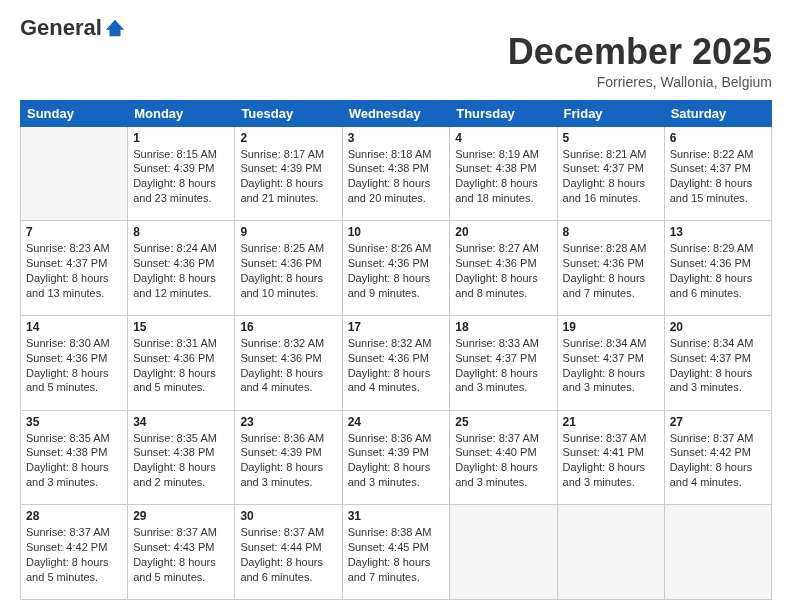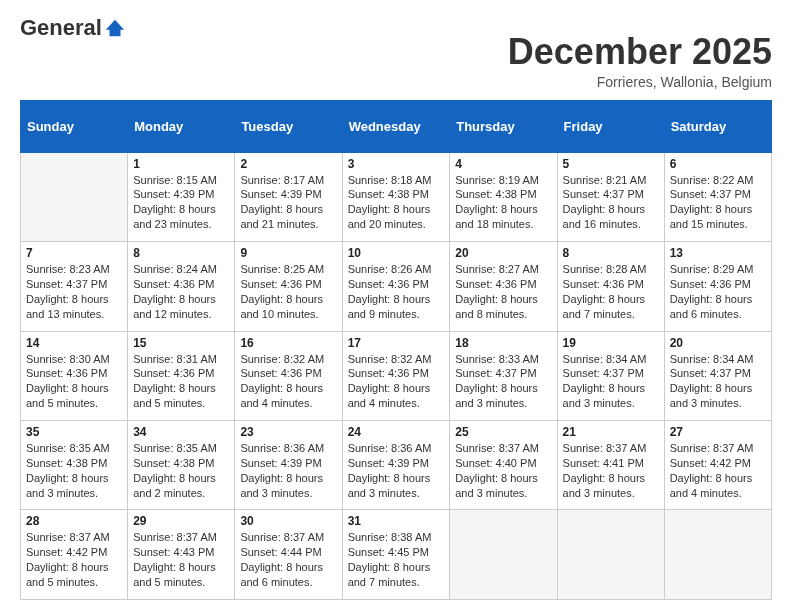--- a/index.html
+++ b/index.html
@@ -59,21 +59,21 @@
       width: 100%;
       border-collapse: collapse;
       flex: 1;
     }
     .calendar th {
       background: #1565c0;
       color: #fff;
       font-size: 13px;
       font-weight: bold;
       text-align: left;
-      padding: 18px 6px;
+      padding: 5px 6px;
       border: 1px solid #1565c0;
     }
     .calendar td {
       border: 1px solid #ccc;
       vertical-align: top;
       padding: 4px 5px;
       width: 108px;
       height: 88px;
       font-size: 10px;
       color: #333;

